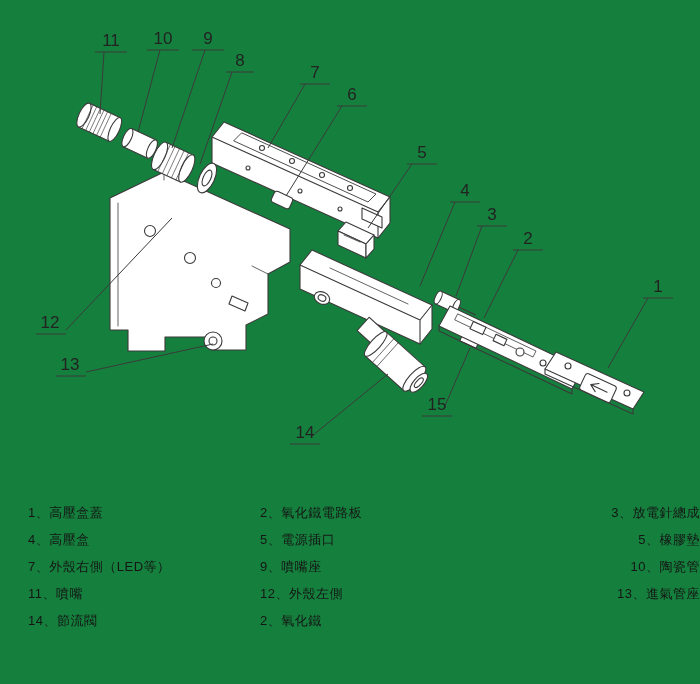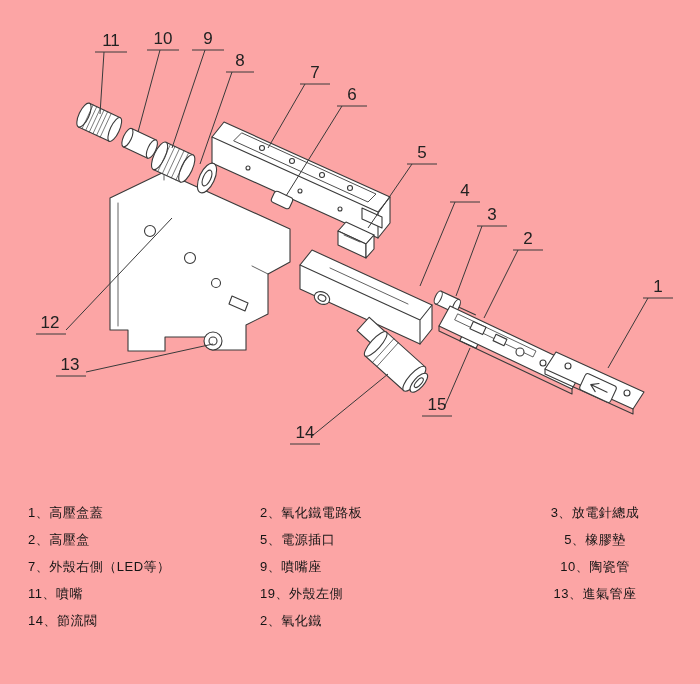--- a/index.html
+++ b/index.html
@@ -1,26 +1,26 @@
 <!DOCTYPE html>
 <html><head>
 <meta charset="utf-8">
 <style>
   html,body{margin:0;padding:0;background:#ffffff;}
   body{width:700px;height:684px;font-family:"Liberation Sans",sans-serif;}
-  .page{position:relative;width:700px;height:684px;background:#fca5a5;overflow:hidden;}
+  .page{position:relative;width:700px;height:684px;background:#15803d;overflow:hidden;}
   .diagram{position:absolute;left:0;top:0;width:700px;height:500px;}
   svg text{font-family:"Liberation Sans",sans-serif;font-size:17px;fill:#222;}
   .legend{position:absolute;left:0;top:506px;width:700px;display:grid;
           grid-template-columns:260px 230px 210px;row-gap:12px;
           font-size:13px;color:#151515;font-weight:500;letter-spacing:0.5px;}
   .legend-item{white-space:nowrap;line-height:1.15;}
   .legend-item:nth-child(3n+1){padding-left:28px;text-align:left;}
   .legend-item:nth-child(3n+2){}
-  .legend-item:nth-child(3n){text-align:center;}
+  .legend-item:nth-child(3n){text-align:right;}
 </style>
 </head>
 <body>
 
 <div class="page">
 
   <div class="diagram">
     <svg width="700" height="500" viewBox="0 0 700 500">
 
       <g stroke="#3a3a3a" fill="#ffffff" stroke-width="1.1" stroke-linejoin="round" stroke-linecap="round">
@@ -176,26 +176,26 @@
         <text x="305" y="438">14</text>
         <text x="437" y="410">15</text>
       </g>
     </svg>
   </div>
 
   <div class="legend">
     <div class="legend-item">1、高壓盒蓋</div>
     <div class="legend-item">2、氧化鐵電路板</div>
     <div class="legend-item">3、放電針總成</div>
-    <div class="legend-item">2、高壓盒</div>
+    <div class="legend-item">4、高壓盒</div>
     <div class="legend-item">5、電源插口</div>
     <div class="legend-item">5、橡膠墊</div>
     <div class="legend-item">7、外殼右側（LED等）</div>
     <div class="legend-item">9、噴嘴座</div>
     <div class="legend-item">10、陶瓷管</div>
     <div class="legend-item">11、噴嘴</div>
-    <div class="legend-item">19、外殼左側</div>
+    <div class="legend-item">12、外殼左側</div>
     <div class="legend-item">13、進氣管座</div>
     <div class="legend-item">14、節流閥</div>
     <div class="legend-item">2、氧化鐵</div>
   </div>
 
 </div>
 
 </body></html>

